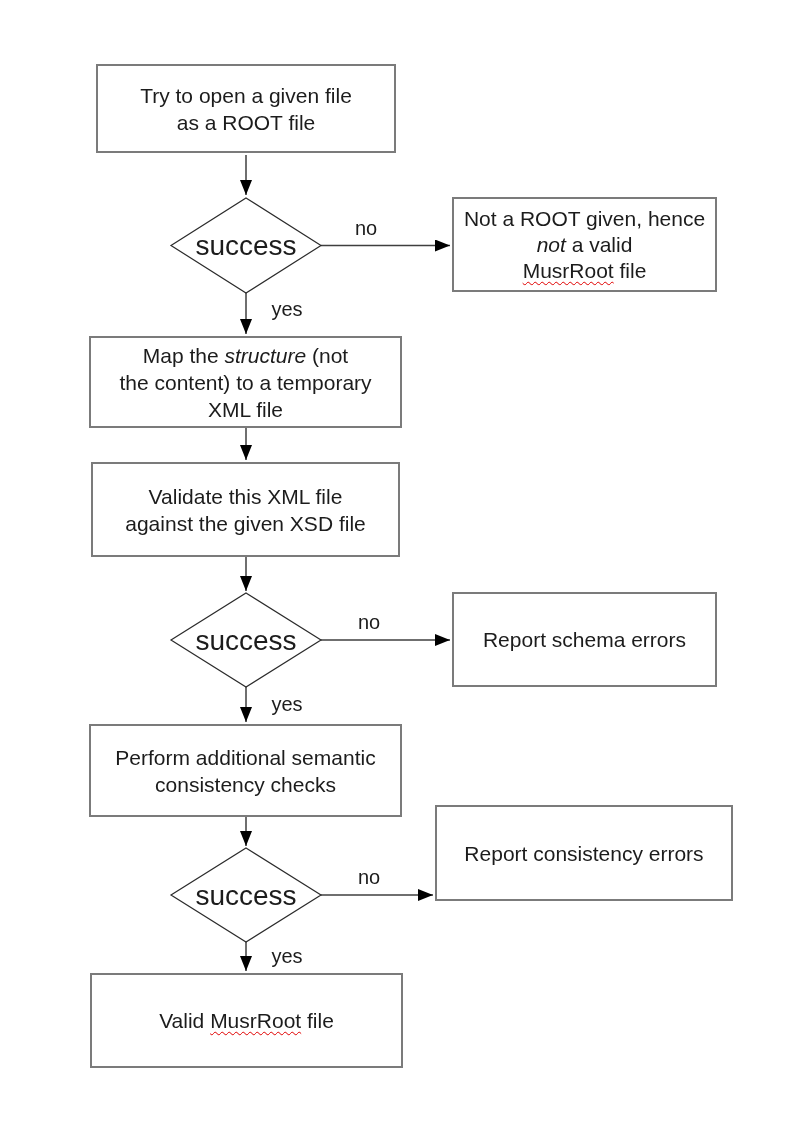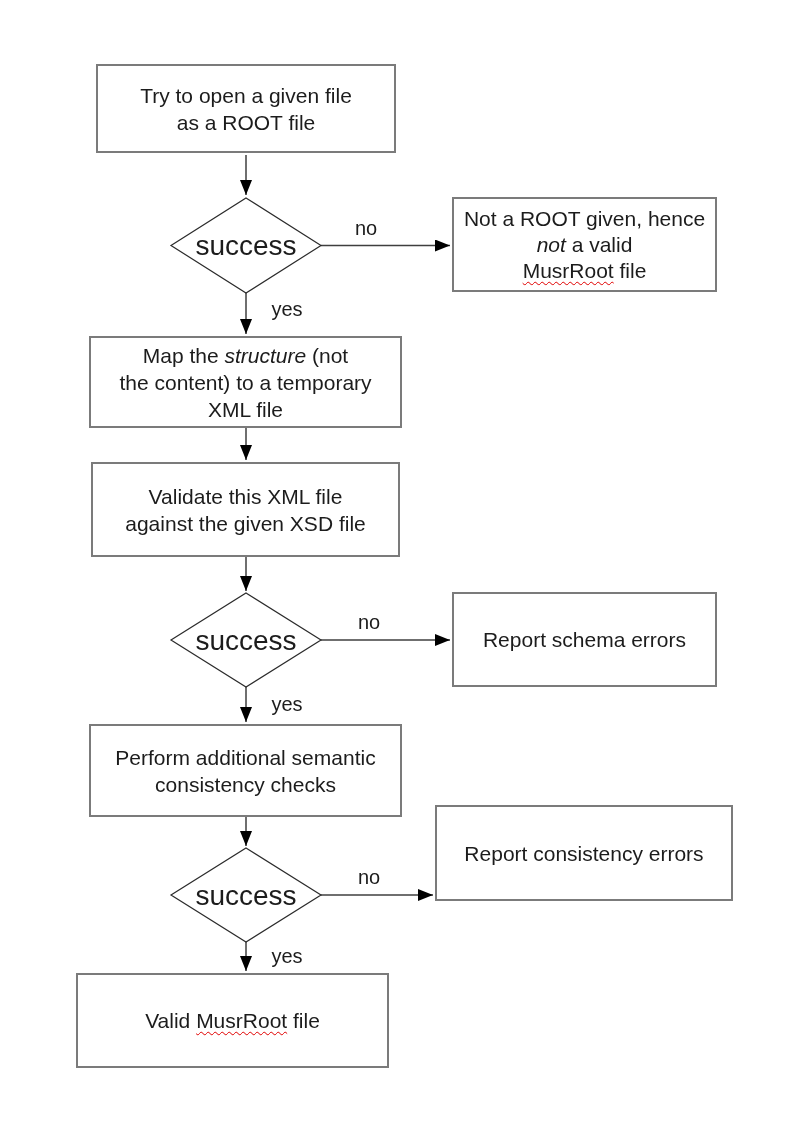--- a/index.html
+++ b/index.html
@@ -111,21 +111,21 @@
 
   <div class="node" style="left:89px; top:724px; width:313px; height:93px;">
     <div>Perform additional semantic</div>
     <div>consistency checks</div>
   </div>
 
   <div class="node" style="left:435px; top:805px; width:298px; height:96px;">
     <div>Report consistency errors</div>
   </div>
 
-  <div class="node" style="left:76px; top:973px; width:313px; height:95px;">
+  <div class="node" style="left:90px; top:973px; width:313px; height:95px;">
     <div><span>Valid </span><span class="sq">MusrRoot</span><span> file</span></div>
   </div>
 
   <div class="dlabel" style="left:246px; top:246px;">success</div>
   <div class="dlabel" style="left:246px; top:641px;">success</div>
   <div class="dlabel" style="left:246px; top:896px;">success</div>
 
   <div class="elabel" style="left:366px; top:228px;">no</div>
   <div class="elabel" style="left:287px; top:309px;">yes</div>
   <div class="elabel" style="left:369px; top:622px;">no</div>

